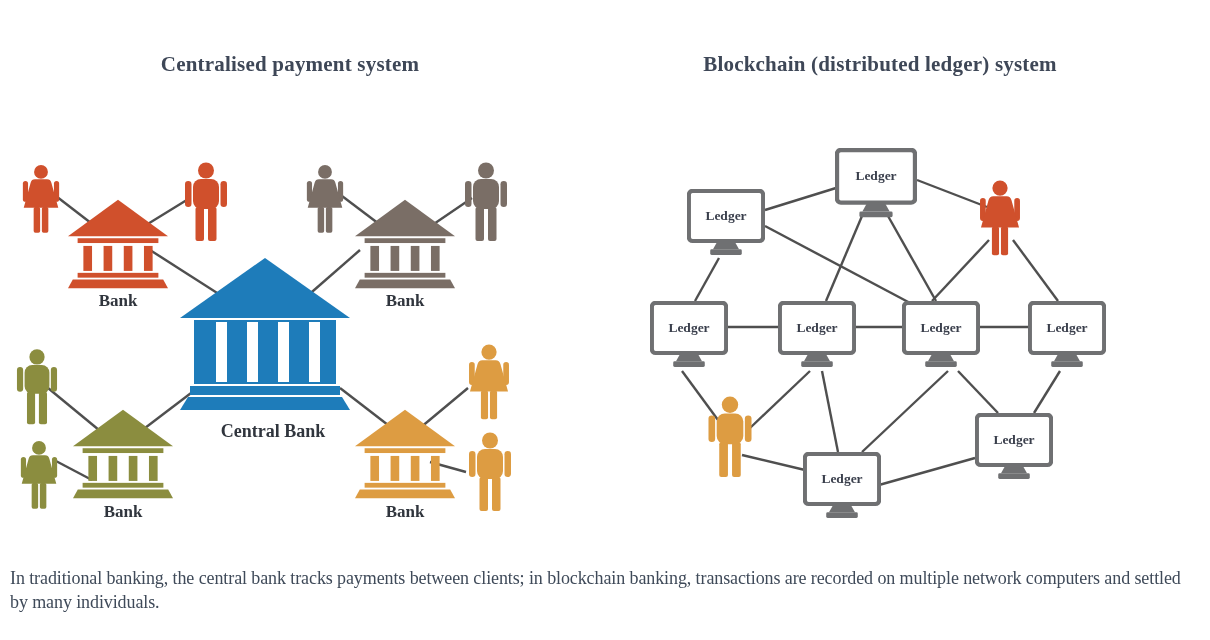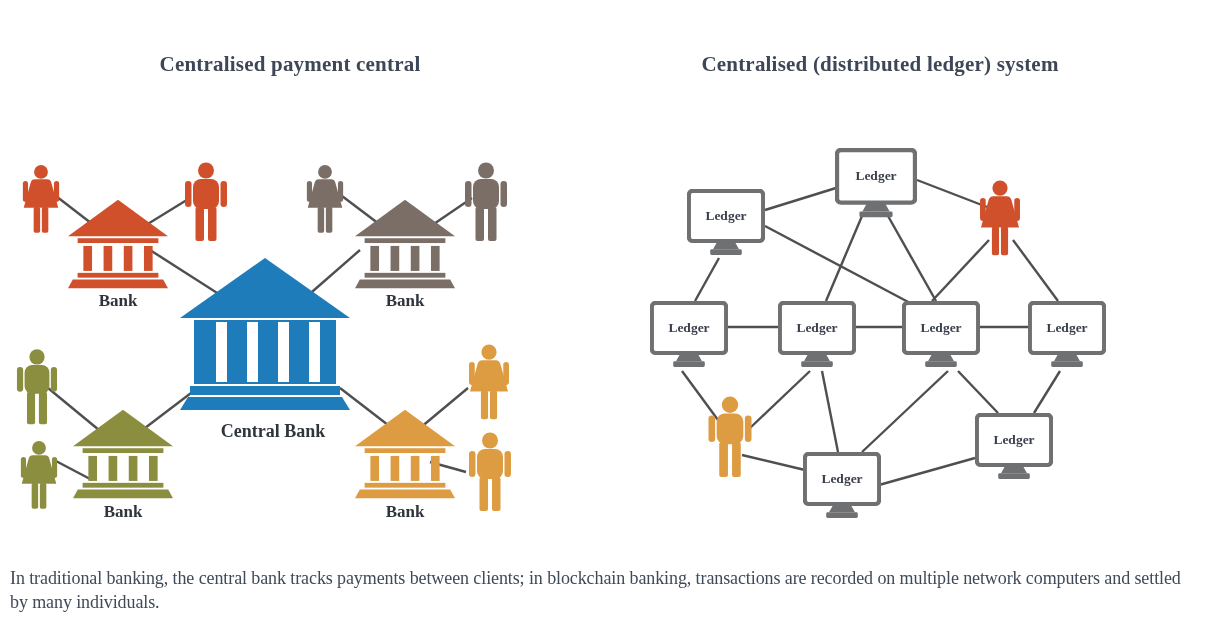--- a/index.html
+++ b/index.html
@@ -36,22 +36,22 @@
   }
   #caption{
     position:absolute;left:10px;top:566px;width:1180px;
     font-size:18px;font-weight:normal;line-height:24px;
     color:var(--caption-text,#3f4a59);letter-spacing:-.1px;
   }
 </style>
 </head>
 <body>
 
-<div id="left-title" class="panel-title">Centralised payment central</div>
-<div id="right-title" class="panel-title">Centralised (distributed ledger) system</div>
+<div id="left-title" class="panel-title">Centralised payment system</div>
+<div id="right-title" class="panel-title">Blockchain (distributed ledger) system</div>
 
 <svg id="diagram-svg" width="1210" height="560" viewBox="0 0 1210 560">
   <defs>
     <symbol id="sym-man" viewBox="0 0 44 82">
       <circle cx="22" cy="8.5" r="8"></circle>
       <rect x="1" y="19" width="6.5" height="26" rx="3.2"></rect>
       <rect x="36.5" y="19" width="6.5" height="26" rx="3.2"></rect>
       <rect x="9" y="17" width="26" height="30" rx="8"></rect>
       <rect x="11.5" y="45" width="8.5" height="34" rx="2"></rect>
       <rect x="24" y="45" width="8.5" height="34" rx="2"></rect>

